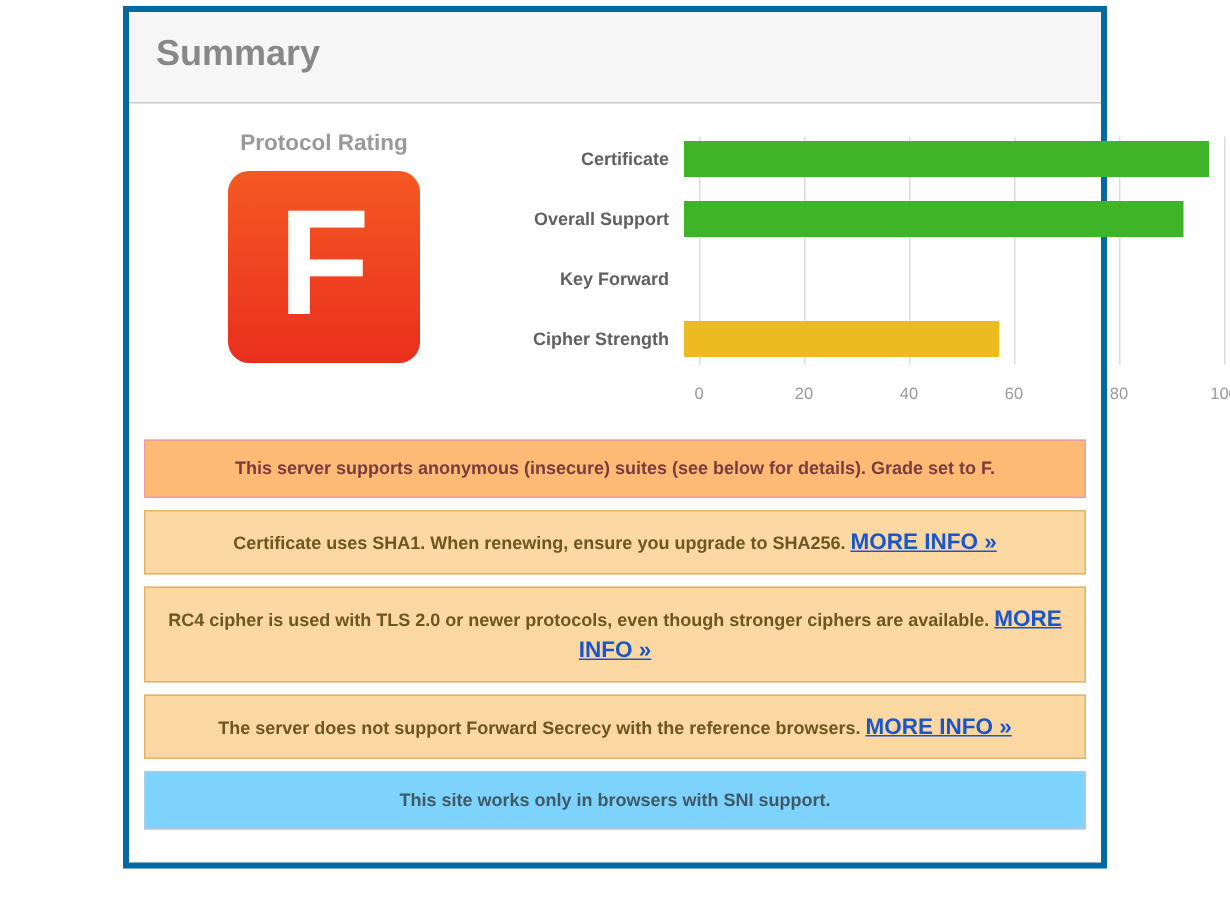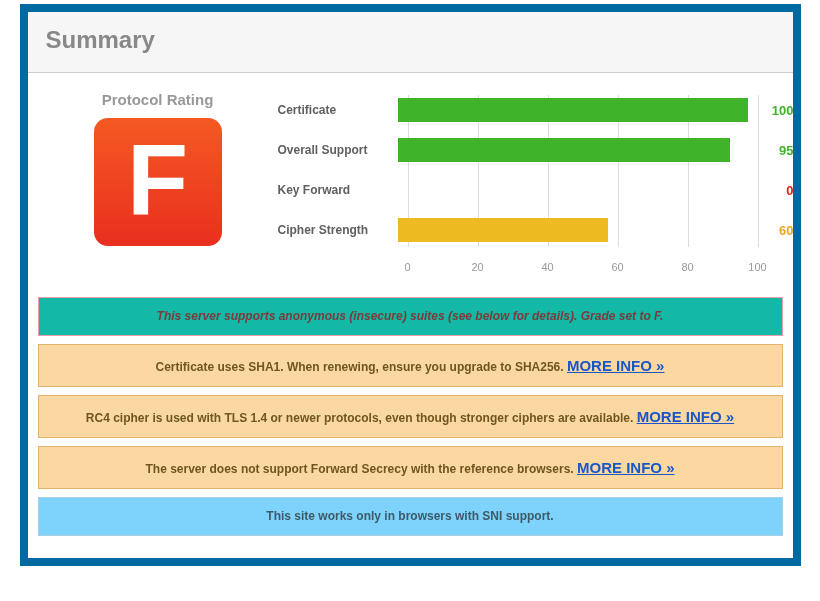--- a/index.html
+++ b/index.html
@@ -5,23 +5,23 @@
   * { box-sizing: border-box; }
   body {
     margin: 0;
     padding: 4px;
     background: #ffffff;
     font-family: Arial, Helvetica, sans-serif;
     font-size: 12px;
     color: #555555;
   }
   .wrap {
-    width: 781px;
+    width: 656px;
     margin: 0 auto;
-    border: 8px solid #0369a1;
+    border: 4px solid #0369a1;
     background: #ffffff;
   }
   .header {
     background: #f6f6f6;
     border-bottom: 1px solid #cccccc;
     padding: 14px 18px 18px 18px;
   }
   .header h1 {
     margin: 0;
     font-size: 24px;
@@ -75,20 +75,21 @@
   }
   .chart-row {
     display: flex;
     align-items: center;
     height: 30px;
     margin-bottom: 10px;
   }
   .chart-label {
     width: 120px;
     flex: none;
+    text-align: right;
     font-size: 12px;
     color: #606060;
     font-weight: bold;
     padding-right: 10px;
   }
   .chart-track {
     width: 350px;
     position: relative;
     flex: none;
     height: 24px;
@@ -148,21 +149,21 @@
     font-size: 12px;
     line-height: 1.4;
   }
   .notice b { font-weight: bold; }
   .notice a {
     color: #1a56c8;
     text-decoration: underline;
     font-weight: bold;
   }
   .n-yellow { background: #fffce0; border: 1px solid #e6bf56; color: #6a5a2a; }
-  .n-red    { background: #14b8a6; border: 1px solid #e7a0a4; color: #7a3c3c; font-style: italic; }
+  .n-red    { background: #fdba74; border: 1px solid #e7a0a4; color: #7a3c3c; }
   .n-orange { background: #fbd8a2; border: 1px solid #e3b36d; color: #6e5620; }
   .n-blue   { background: #7dd3fc; border: 1px solid #a7cfe3; color: #3e5a68; }
   .n-small  { font-size: 15px; }
 </style>
 </head>
 <body>
 
 <div class="wrap">
   <div class="header">
     <h1>Summary</h1>
@@ -223,19 +224,19 @@
               <div class="x-tick" style="left: 350px;">100</div>
             </div>
           </div>
       </div>
 
     </div>
 
     <div class="notices" id="notices">
         <div class="notice n-red"><b>This server supports anonymous (insecure) suites (see below for details). Grade set to F.</b></div>
         <div class="notice n-orange"><b>Certificate uses SHA1. When renewing, ensure you upgrade to SHA256.  </b><a href="#" class="n-small">MORE INFO »</a></div>
-        <div class="notice n-orange"><b>RC4 cipher is used with TLS 1.4 or newer protocols, even though stronger ciphers are available.  </b><a href="#" class="n-small">MORE INFO »</a></div>
+        <div class="notice n-orange"><b>RC4 cipher is used with TLS 2.0 or newer protocols, even though stronger ciphers are available.  </b><a href="#" class="n-small">MORE INFO »</a></div>
         <div class="notice n-orange"><b>The server does not support Forward Secrecy with the reference browsers.  </b><a href="#" class="n-small">MORE INFO »</a></div>
         <div class="notice n-blue"><b>This site works only in browsers with SNI support.</b></div>
       </div>
 
   </div>
 </div>
 
 </body></html>

